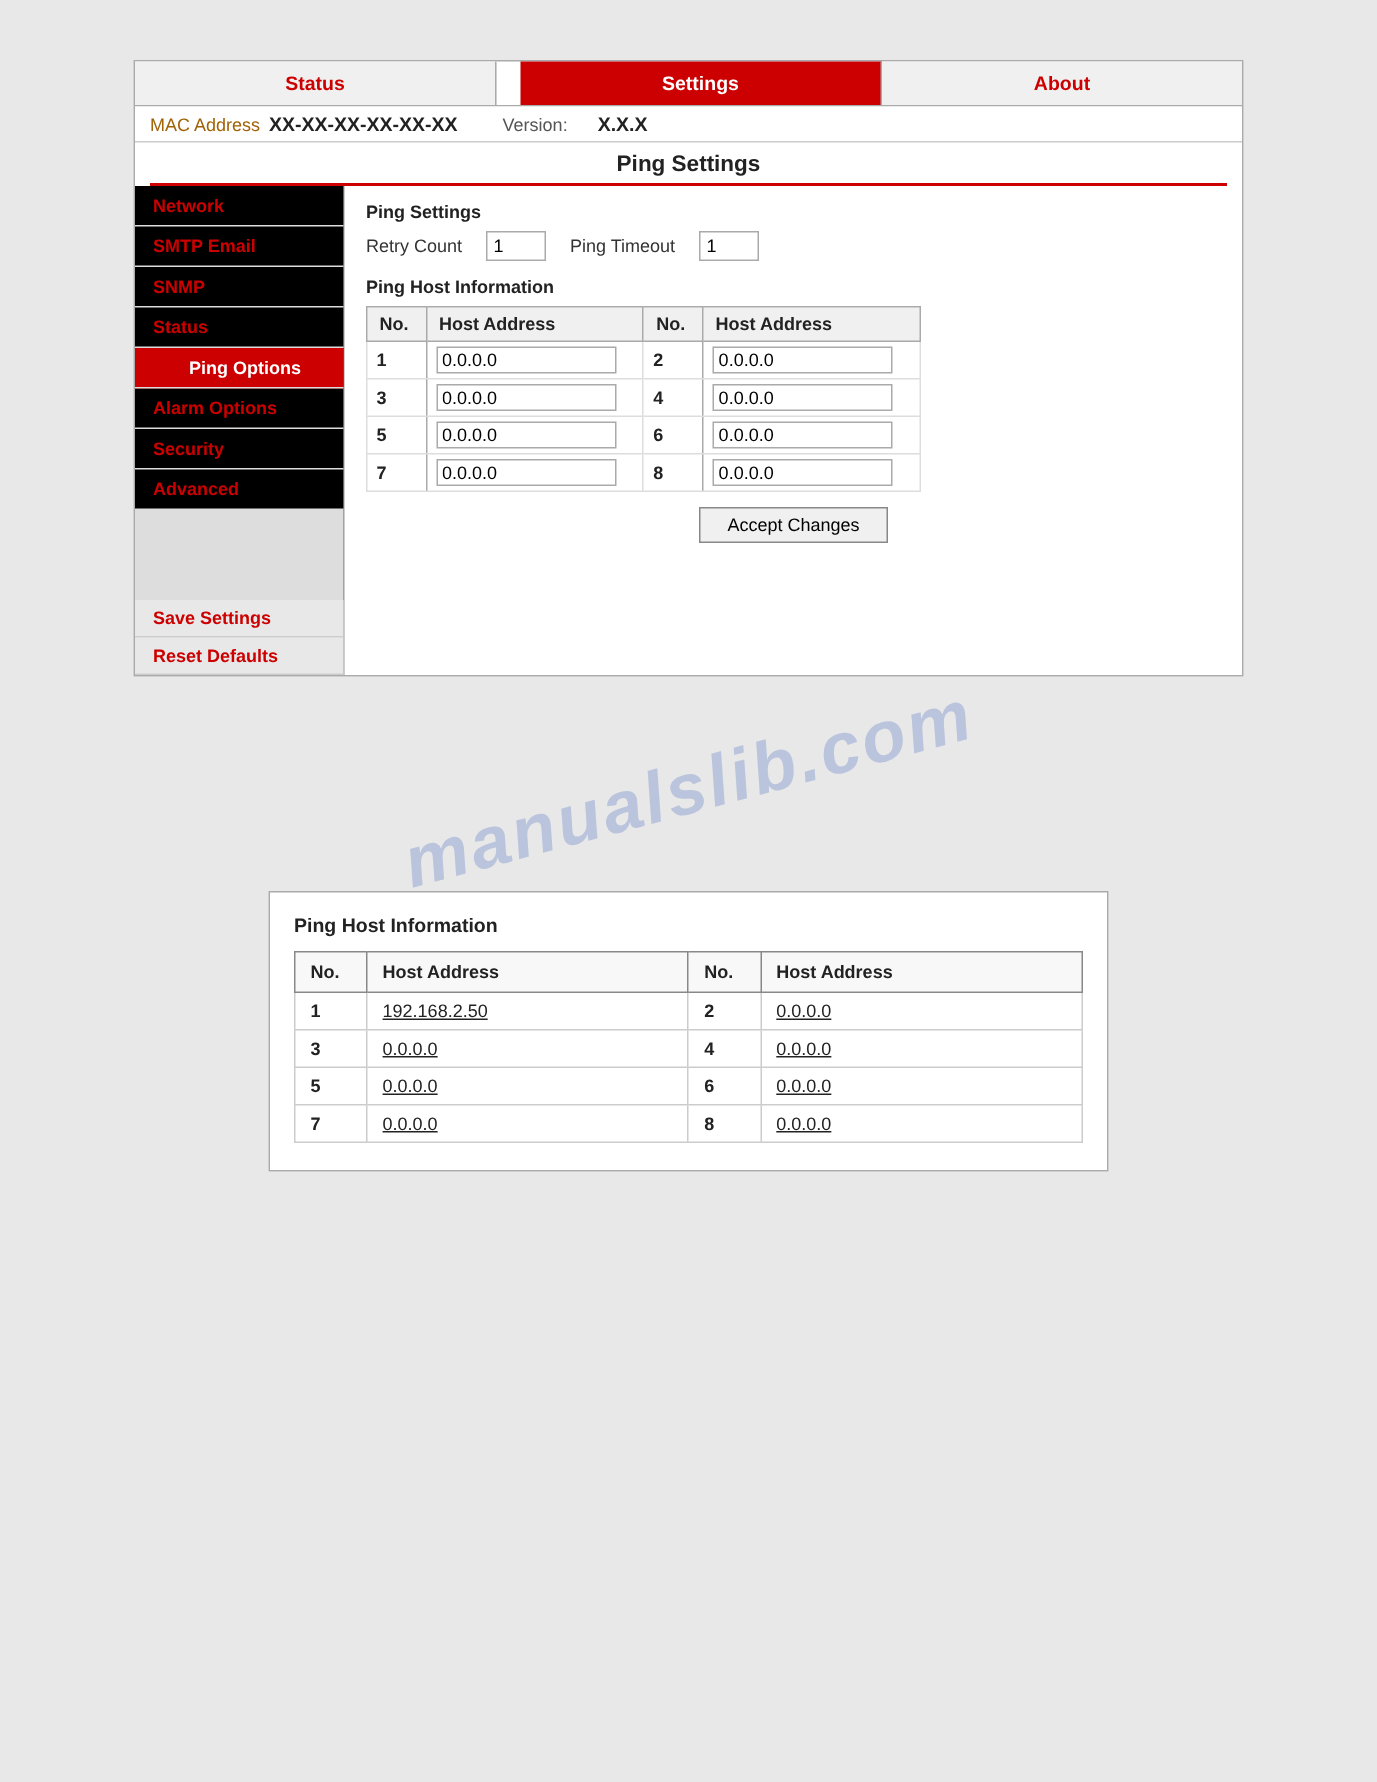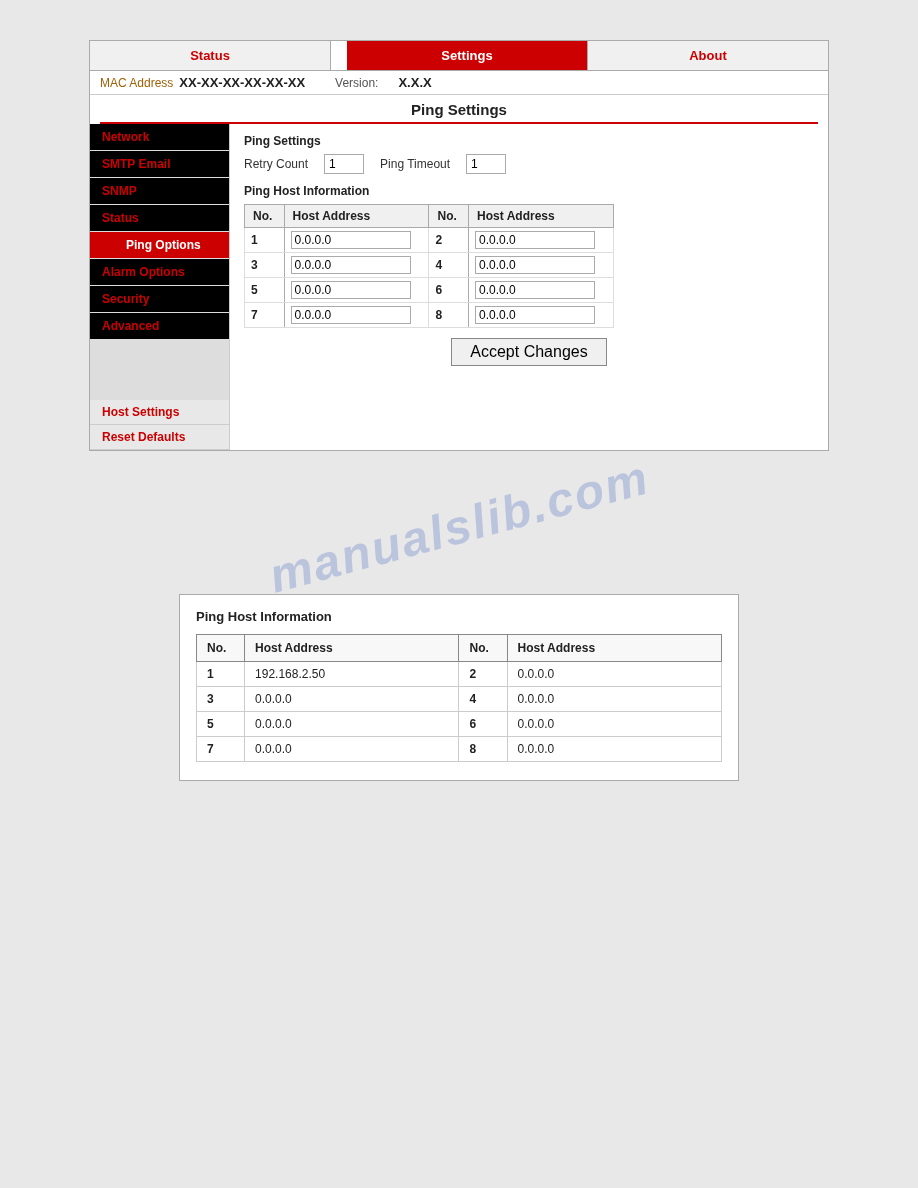--- a/index.html
+++ b/index.html
@@ -186,21 +186,21 @@
     }
 
     .accept-btn-row {
       text-align: center;
       padding: 10px 0 6px 0;
     }
     .accept-btn {
       background: #f0f0f0;
       border: 1px solid #888;
       padding: 4px 18px;
-      font-size: 16px;
+      font-size: 12px;
       cursor: pointer;
     }
 
     
     .watermark {
       position: relative;
       color: rgba(100, 130, 200, 0.35);
       font-size: 48px;
       font-weight: bold;
       font-style: italic;
@@ -242,20 +242,21 @@
       border: 1px solid #ccc;
       padding: 5px 10px;
       font-size: 12px;
     }
     .bottom-host-table td.num {
       width: 30px;
       font-weight: bold;
     }
     .bottom-host-table td.addr {
       width: 180px;
+      text-decoration: underline;
     }
   </style>
 </head>
 <body>
 
 <div class="page-wrapper">
 
   <div class="panel">
 
     <div class="nav-bar">
@@ -279,21 +280,21 @@
         <div class="sidebar-item">Network</div>
         <div class="sidebar-item">SMTP Email</div>
         <div class="sidebar-item">SNMP</div>
         <div class="sidebar-item">Status</div>
         <div class="sidebar-item active">Ping Options</div>
         <div class="sidebar-item">Alarm Options</div>
         <div class="sidebar-item">Security</div>
         <div class="sidebar-item">Advanced</div>
         <div class="sidebar-spacer"></div>
         <div class="sidebar-bottom">
-          <div class="sidebar-action">Host Settings</div>
+          <div class="sidebar-action">Save Settings</div>
           <div class="sidebar-action">Reset Defaults</div>
         </div>
       </div>
 
       <div class="content-pane">
 
         <div class="section-title">Ping Settings</div>
 
         <div class="ping-settings-row">
           <label>Retry Count</label>

